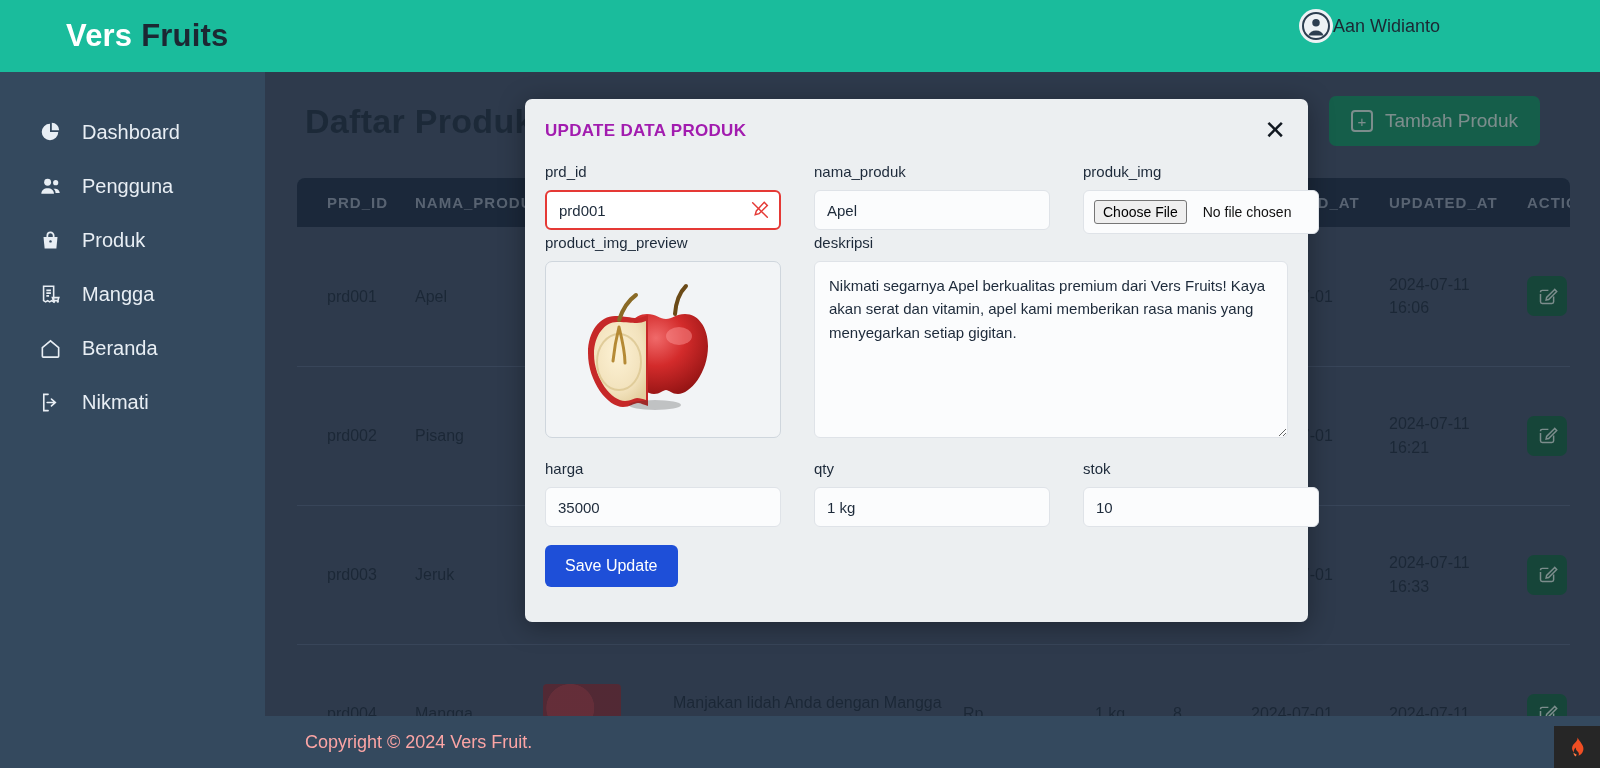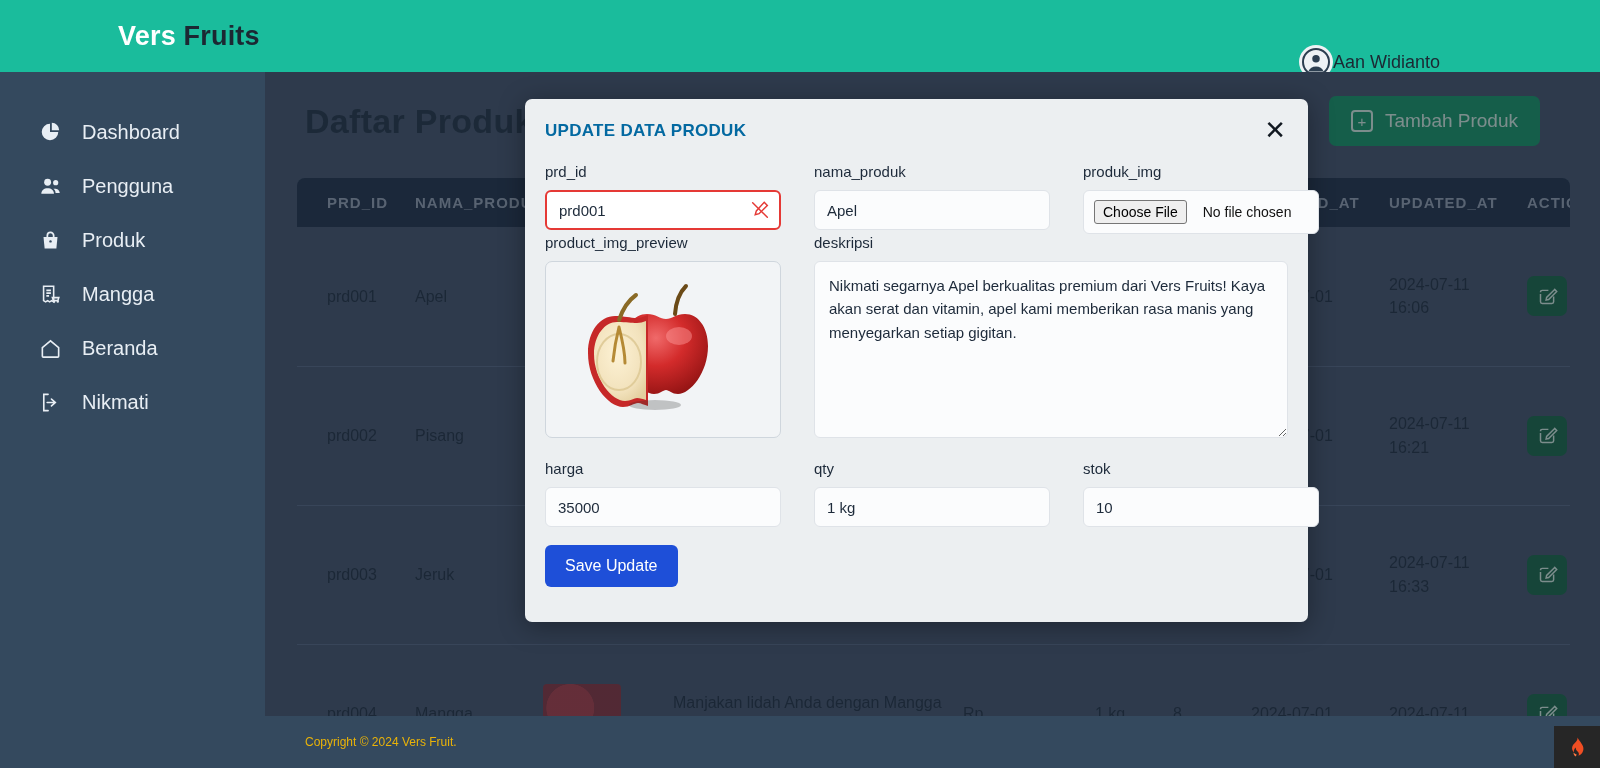--- a/index.html
+++ b/index.html
@@ -11,29 +11,29 @@
   }
   #app { position: relative; width: 1600px; height: 768px; }
 
   
   .topbar {
     position: absolute; top: 0; left: 0; width: 1600px; height: 72px;
     background: #1abc9c;
     display: flex; align-items: center;
   }
   .brand {
-    margin-left: 118px;
-    font-size: 27px; font-weight: bold; letter-spacing: .2px;
+    margin-left: 66px;
+    font-size: 31px; font-weight: bold; letter-spacing: .2px;
     white-space: nowrap;
   }
   .brand .b1 { color: #ffffff; }
   .brand .b2 { color: #1c2833; }
   .user-box {
     position: absolute; right: 160px; top: 0; height: 52px;
-    display: flex; align-items: center;  margin-top: 36px;
+    display: flex; align-items: center; 
   }
   .avatar {
     width: 34px; height: 34px; border-radius: 50%;
     background: #eef2f5; display: flex; align-items: center; justify-content: center;
     flex: none;
   }
   .avatar svg { display: block; }
   .user-name { color: #1c2833; font-size: 18px; white-space: nowrap; }
 
   
@@ -120,37 +120,37 @@
     width: 1335px; height: 696px;
     background: rgba(26,36,51,0.46);
   }
 
   
   .footer {
     position: absolute; left: 265px; bottom: 0; width: 1335px; height: 52px;
     background: #34495e; display: flex; align-items: center;
     padding-left: 40px; z-index: 12;
   }
-  .footer span { color: #eab308; font-size: 12px; }
+  .footer span { color: #fca5a5; font-size: 18px; }
 
   
   .modal {
     position: absolute; left: 525px; top: 99px;
     width: 783px; height: 523px;
     background: #eceff1;
     border-radius: 7px;
     box-shadow: 0 4px 26px rgba(0,0,0,.35);
     z-index: 20;
     padding: 22px 20px 0 20px;
   }
   .modal-head {
     display: flex; align-items: flex-start; justify-content: space-between;
     margin-bottom: 22px;
   }
-  .modal-title { font-size: 17px; font-weight: bold; color: #0369a1; letter-spacing: .3px; text-align: right; }
+  .modal-title { font-size: 17px; font-weight: bold; color: #a21caf; letter-spacing: .3px; text-align: right; }
   .close-x {
     background: none; border: none; font-size: 26px; line-height: 18px;
     color: #111820; font-weight: 300; cursor: pointer; padding: 0 2px;
   }
   .grid3 { display: grid; grid-template-columns: 236px 236px 236px; gap: 0 33px; }
   .field-label { font-size: 15px; color: #1d2a3a; margin-bottom: 10px; }
   .inp {
     width: 100%; height: 40px; border-radius: 6px;
     border: 1px solid #dfe3e8; background: #fbfcfd;
     font-size: 15px; color: #1d2a3a; padding: 0 12px;

